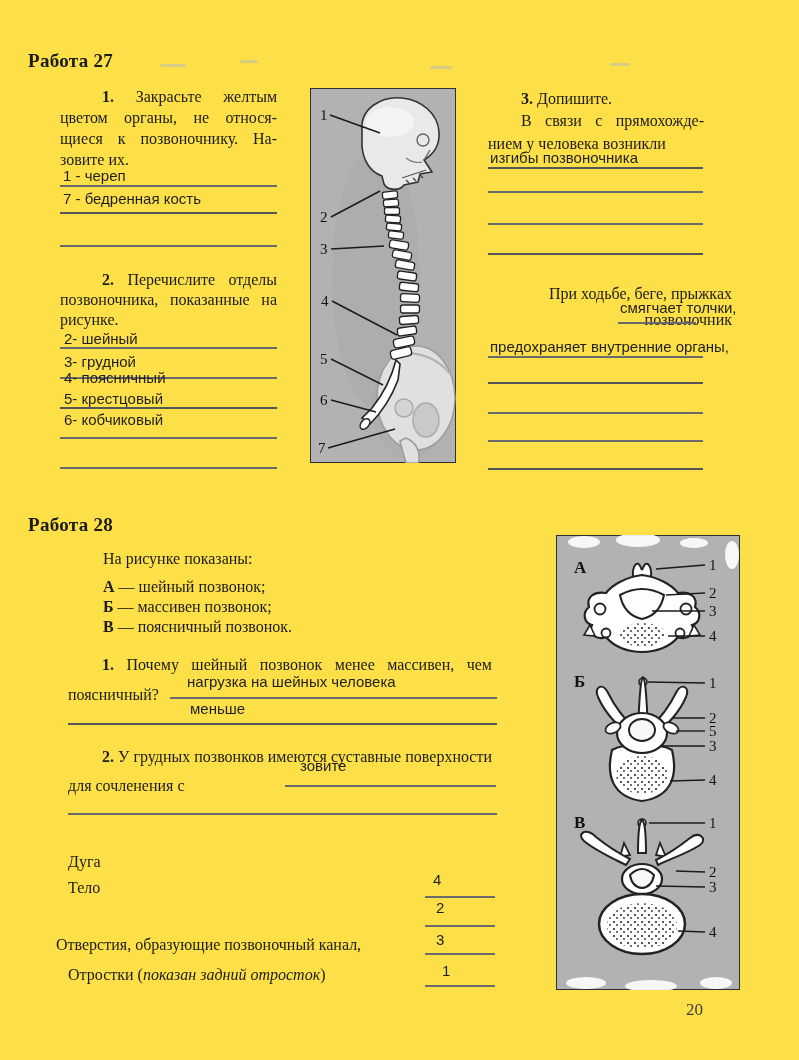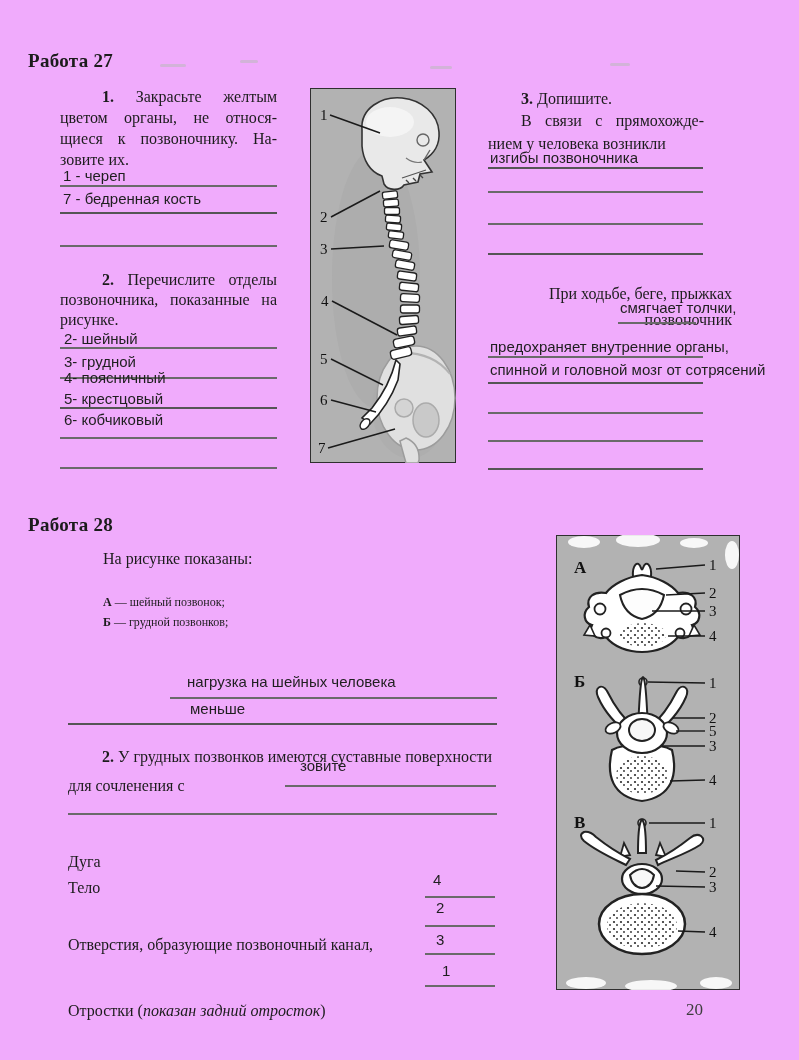--- a/index.html
+++ b/index.html
@@ -1,26 +1,26 @@
 <!DOCTYPE html>
 <html><head>
 <meta charset="utf-8">
 <style>
   html,body{margin:0;padding:0;background:#e8e8e8;}
-  .page{position:relative;width:799px;height:1060px;background:#f0abfc;overflow:hidden;
+  .page{position:relative;width:799px;height:1060px;background:#fde047;overflow:hidden;
         font-family:"Liberation Serif","DejaVu Serif",serif;color:#1c1c1c;}
   .abs{position:absolute;}
   .title{font-size:19px;font-weight:bold;letter-spacing:.3px;}
   .print{font-size:16px;line-height:21px;text-align:justify;}
   .print b{font-weight:bold;}
   .pline{display:block;}
   .hw{font-family:"Liberation Sans","DejaVu Sans",sans-serif;font-size:15px;color:#1f1f1f;white-space:nowrap;}
   .rule{height:2px;background:#555;}
   .rule.thin{height:1.5px;background:#6a6a6a;}
-  .legend-row{font-size:12px;line-height:20px;margin-top:15px;}
+  .legend-row{font-size:16px;line-height:20px;}
   .noise{position:absolute;height:3px;background:#b9b9b9;opacity:.55;border-radius:2px;}
   .pagenum{font-size:17px;color:#3d3d3d;}
   svg text{font-family:"Liberation Serif","DejaVu Serif",serif;}
 </style>
 </head>
 <body>
 
 <div class="page">
 
   <div class="noise" style="left:160px;top:64px;width:26px"></div>
@@ -125,56 +125,57 @@
   <div class="abs rule" style="left:488px;top:167px;width:215px"></div>
   <div class="abs rule thin" style="left:488px;top:191px;width:215px"></div>
   <div class="abs rule thin" style="left:488px;top:223px;width:215px"></div>
   <div class="abs rule" style="left:488px;top:253px;width:215px"></div>
 
   <div class="abs print" style="left:516px;top:281px;width:216px;text-indent:33px;line-height:26px;text-align:right">При ходьбе, беге, прыж­ках позвоночник</div>
   <div class="abs hw" style="left:620px;top:299px">смягчает толчки,</div>
   <div class="abs rule thin" style="left:618px;top:322px;width:78px"></div>
   <div class="abs hw" style="left:490px;top:338px">предохраняет внутренние органы,</div>
   <div class="abs rule thin" style="left:488px;top:356px;width:215px"></div>
-  <div class="abs hw" style="left:490px;top:361px">спинной и головной мозг от сотрясений</div>
   <div class="abs rule" style="left:488px;top:382px;width:215px"></div>
   <div class="abs rule thin" style="left:488px;top:412px;width:215px"></div>
   <div class="abs rule thin" style="left:488px;top:440px;width:215px"></div>
   <div class="abs rule" style="left:488px;top:468px;width:215px"></div>
 
   <div class="abs title" style="left:28px;top:514px">Работа 28</div>
 
   <div class="abs print" style="left:103px;top:548px;text-align:center">На рисунке показаны:</div>
   <div class="abs legend-row" style="left:103px;top:577px"><b>А</b> <span>—</span> <span>шейный позвонок;</span></div>
-  <div class="abs legend-row" style="left:103px;top:597px"><b>Б</b> <span>—</span> <span>грудной позвонков;</span></div>
-
+  <div class="abs legend-row" style="left:103px;top:597px"><b>Б</b> <span>—</span> <span>массивен позвонок;</span></div>
+  <div class="abs legend-row" style="left:103px;top:617px"><b>В</b> <span>—</span> <span>поясничный позвонок.</span></div>
+
+  <div class="abs print" style="left:68px;top:650px;width:424px;text-indent:34px;line-height:30px"><b>1.</b> <span>Почему шейный позвонок менее массивен, чем поясничный?</span></div>
   <div class="abs hw" style="left:187px;top:673px">нагрузка на шейных человека</div>
   <div class="abs rule thin" style="left:170px;top:697px;width:327px"></div>
   <div class="abs hw" style="left:190px;top:700px">меньше</div>
   <div class="abs rule" style="left:68px;top:723px;width:429px"></div>
 
   <div class="abs print" style="left:68px;top:742px;width:424px;text-indent:34px;line-height:29px"><b>2.</b> <span>У грудных позвонков имеются суставные по­верхности для сочленения с</span></div>
   <div class="abs hw" style="left:300px;top:757px">зовите</div>
   <div class="abs rule thin" style="left:285px;top:785px;width:211px"></div>
   <div class="abs rule thin" style="left:68px;top:813px;width:429px"></div>
 
 
   <div class="abs print" style="left:68px;top:877px;text-align:center">Тело</div>
   <div class="abs hw" style="left:433px;top:871px">4</div>
   <div class="abs rule thin" style="left:425px;top:896px;width:70px"></div>
 
   <div class="abs print" style="left:68px;top:851px;text-align:left">Дуга</div>
   <div class="abs hw" style="left:436px;top:899px">2</div>
   <div class="abs rule thin" style="left:425px;top:925px;width:70px"></div>
 
-  <div class="abs print" style="left:68px;top:934px;text-align:left">Отверстия, образующие позвоночный канал,</div>
+  <div class="abs print" style="left:56px;top:934px;text-align:left">Отверстия, образующие позвоночный канал,</div>
   <div class="abs hw" style="left:436px;top:931px">3</div>
   <div class="abs rule thin" style="left:425px;top:953px;width:70px"></div>
 
-  <div class="abs print" style="left:68px;top:1000px;text-align:left"><span>Отростки (</span><i>показан задний отросток</i><span>)</span></div>
+  <div class="abs print" style="left:68px;top:964px;text-align:left"><span>Отростки (</span><i>показан задний отросток</i><span>)</span></div>
   <div class="abs hw" style="left:442px;top:962px">1</div>
   <div class="abs rule thin" style="left:425px;top:985px;width:70px"></div>
 
   <svg class="abs" style="left:556px;top:535px" width="184" height="455" viewBox="0 0 184 455">
     <defs>
       <pattern id="stip" patternUnits="userSpaceOnUse" width="7" height="7">
         <rect width="7" height="7" fill="#ffffff"></rect>
         <circle cx="2" cy="2" r="1.1" fill="#2a2a2a"></circle>
         <circle cx="5" cy="5" r="0.9" fill="#2a2a2a"></circle>
       </pattern>

